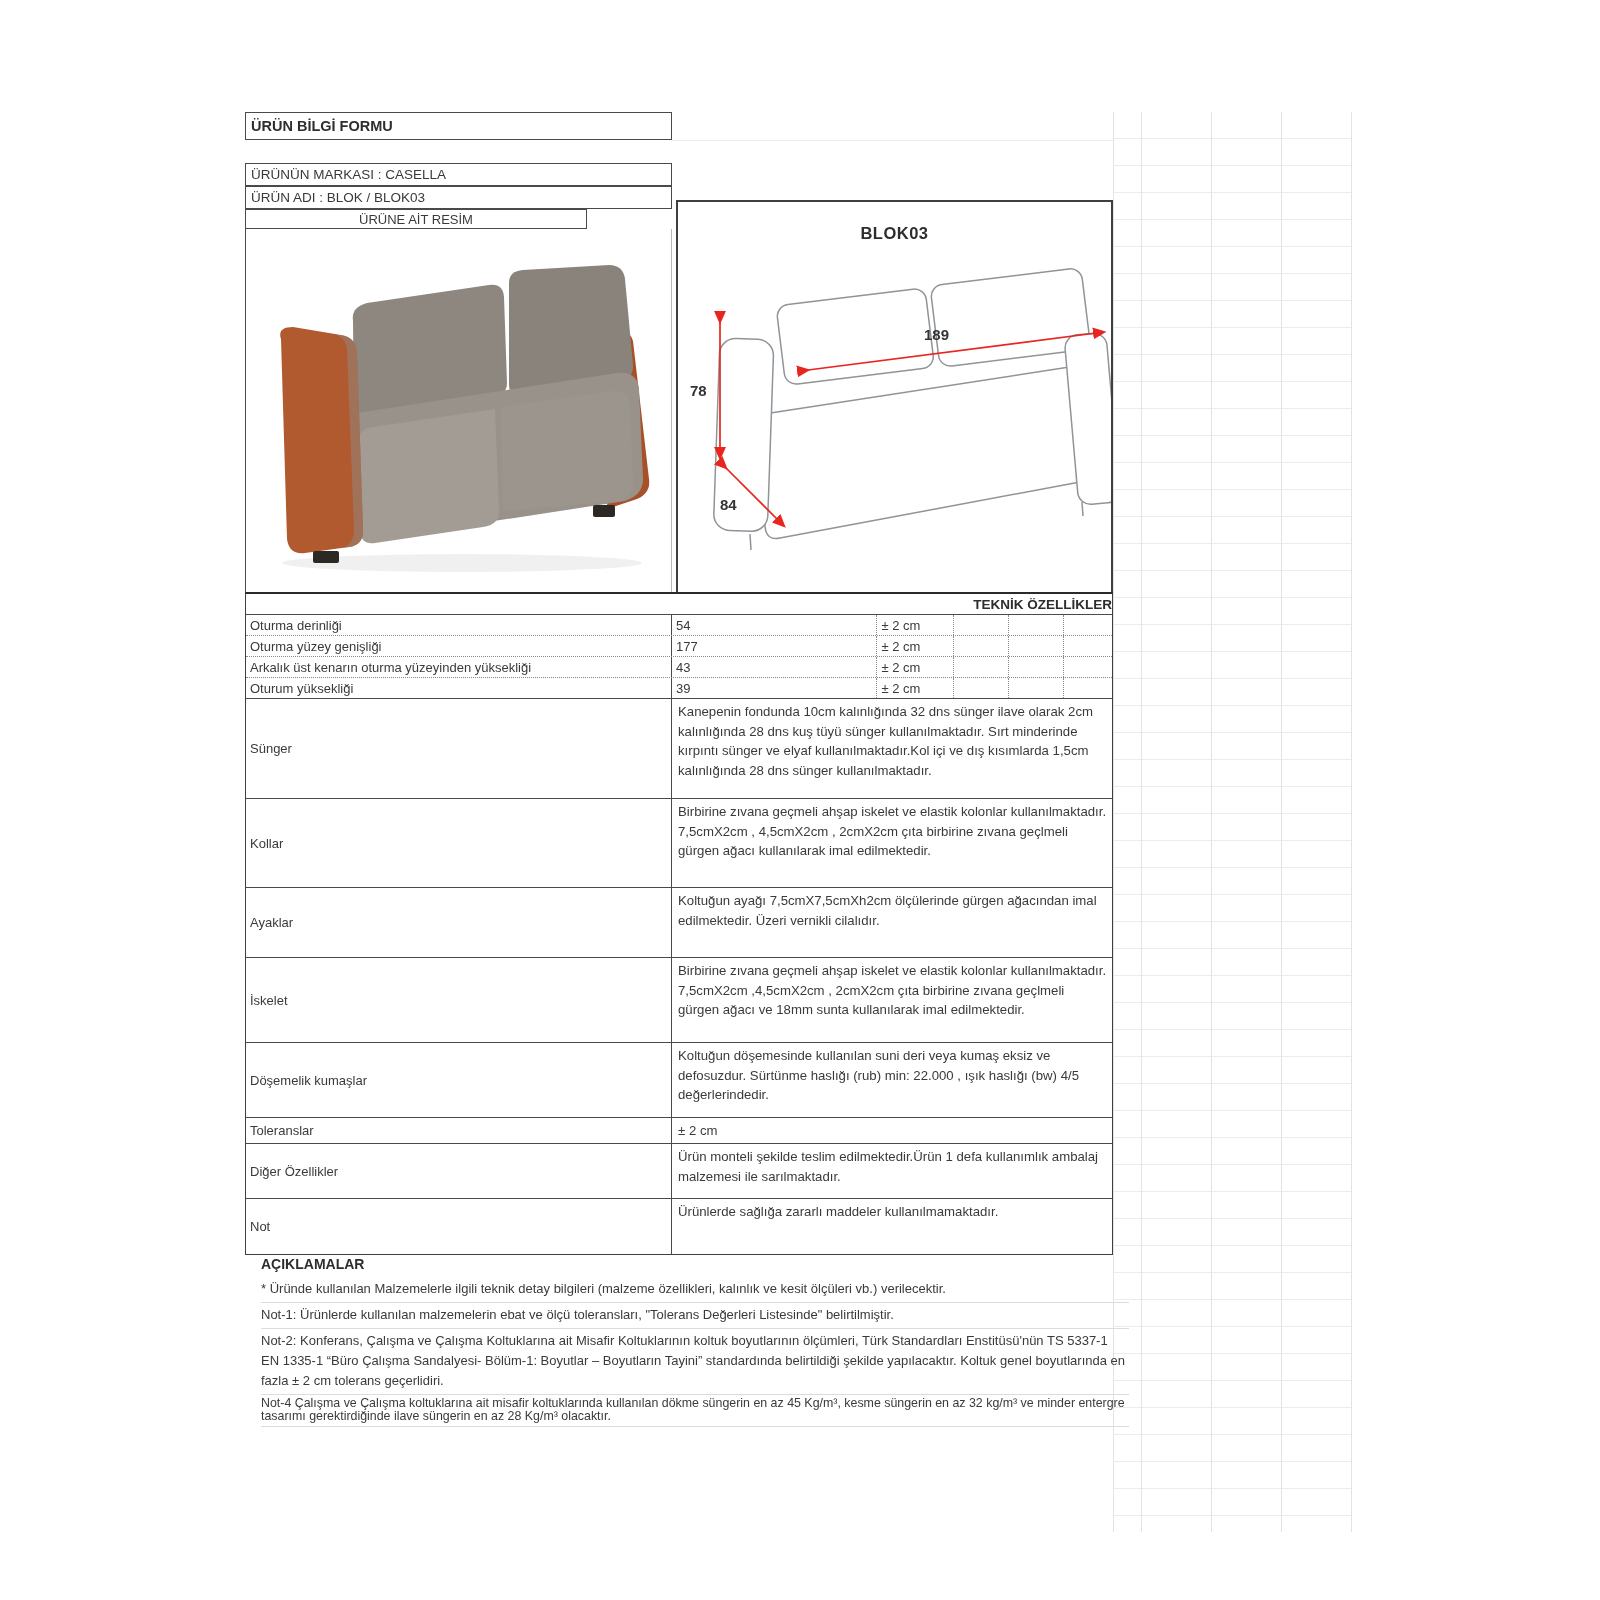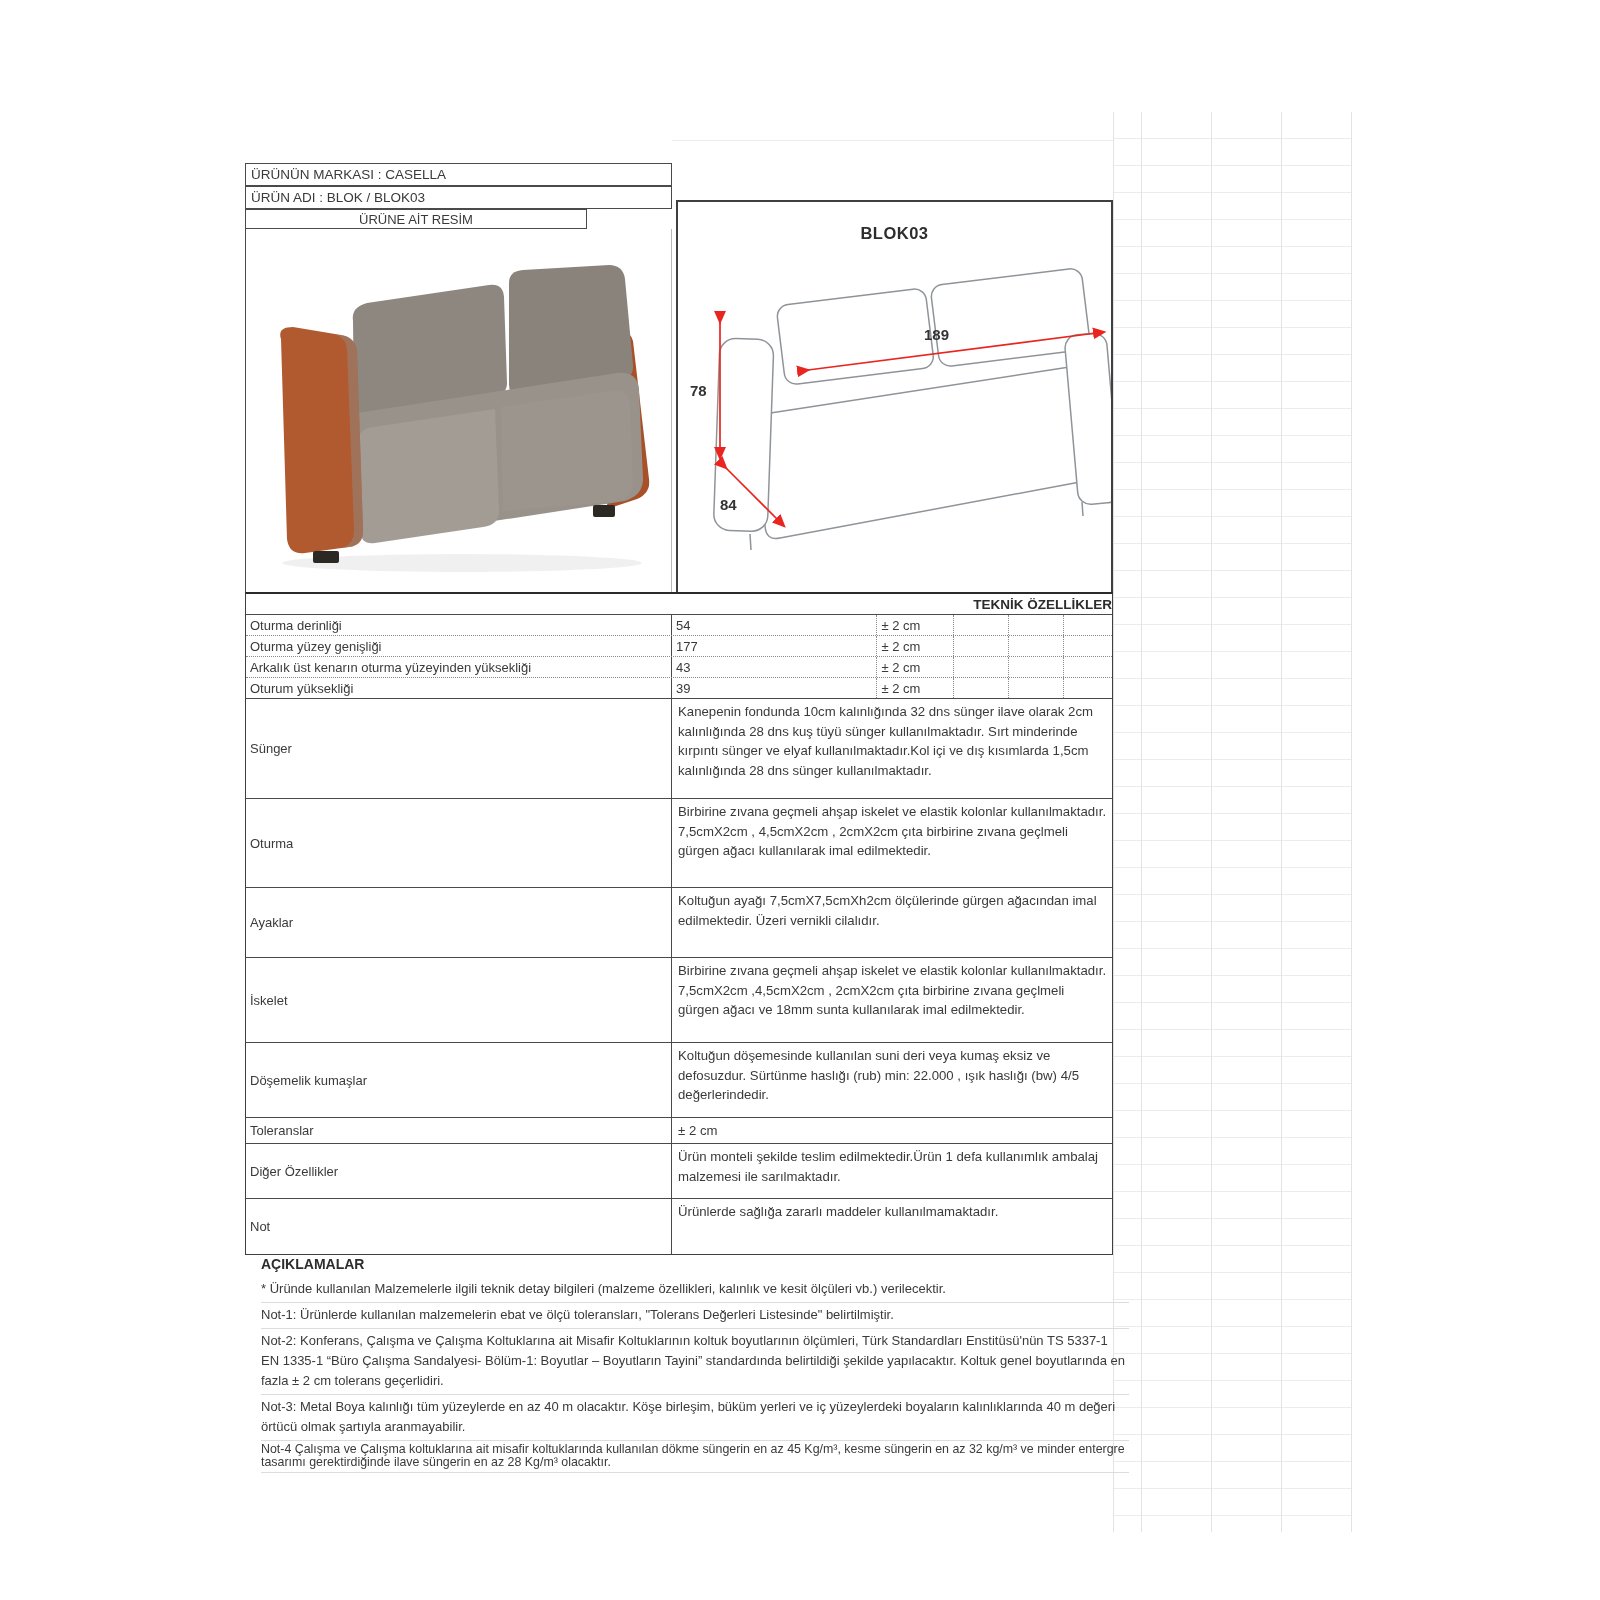--- a/index.html
+++ b/index.html
@@ -51,20 +51,23 @@
 <div class="page">
 
   <div class="abs gridrows"></div>
   <div class="abs vline" style="left:1113px"></div>
   <div class="abs vline" style="left:1141px"></div>
   <div class="abs vline" style="left:1211px"></div>
   <div class="abs vline" style="left:1281px"></div>
   <div class="abs vline" style="left:1351px"></div>
   <div class="abs hfaint" style="left:672px;top:140px;width:441px"></div>
 
+  <div class="abs cell titlecell" style="left:245px;top:112px;width:427px;height:28px">
+    <span>ÜRÜN BİLGİ FORMU</span>
+  </div>
   <div class="abs cell" style="left:245px;top:163px;width:427px;height:23px">
     <span>ÜRÜNÜN MARKASI : CASELLA</span>
   </div>
   <div class="abs cell" style="left:245px;top:186px;width:427px;height:23px">
     <span>ÜRÜN ADI : BLOK / BLOK03</span>
   </div>
   <div class="abs cell centercell" style="left:245px;top:209px;width:342px;height:20px">
     <span>ÜRÜNE AİT RESİM</span>
   </div>
 
@@ -161,21 +164,21 @@
       <div class="c sm1"></div>
       <div class="c sm2"></div>
       <div class="c sm3"></div>
     </div>
 
     <div class="trow" style="height:100px">
       <div class="c lab">Sünger</div>
       <div class="c txt">Kanepenin fondunda 10cm kalınlığında 32 dns sünger ilave olarak 2cm kalınlığında 28 dns kuş tüyü sünger kullanılmaktadır. Sırt minderinde kırpıntı sünger ve elyaf kullanılmaktadır.Kol içi ve dış kısımlarda 1,5cm kalınlığında 28 dns sünger kullanılmaktadır.</div>
     </div>
     <div class="trow" style="height:89px">
-      <div class="c lab">Oturma</div>
+      <div class="c lab">Kollar</div>
       <div class="c txt">Birbirine zıvana geçmeli ahşap iskelet ve elastik kolonlar kullanılmaktadır. 7,5cmX2cm , 4,5cmX2cm , 2cmX2cm çıta birbirine zıvana geçlmeli gürgen ağacı kullanılarak imal edilmektedir.</div>
     </div>
     <div class="trow" style="height:70px">
       <div class="c lab">Ayaklar</div>
       <div class="c txt">Koltuğun ayağı 7,5cmX7,5cmXh2cm ölçülerinde gürgen ağacından imal edilmektedir. Üzeri vernikli cilalıdır.</div>
     </div>
     <div class="trow" style="height:85px">
       <div class="c lab">İskelet</div>
       <div class="c txt">Birbirine zıvana geçmeli ahşap iskelet ve elastik kolonlar kullanılmaktadır. 7,5cmX2cm ,4,5cmX2cm , 2cmX2cm çıta birbirine zıvana geçlmeli gürgen ağacı ve 18mm sunta kullanılarak imal edilmektedir.</div>
     </div>
@@ -195,17 +198,16 @@
       <div class="c lab">Not</div>
       <div class="c txt">Ürünlerde sağlığa zararlı maddeler kullanılmamaktadır.</div>
     </div>
   </div>
 
   <div class="abs notes" style="left:261px;top:1252px;width:868px">
     <div class="nhead">AÇIKLAMALAR</div>
     <div class="nitem">* Üründe kullanılan Malzemelerle ilgili teknik detay bilgileri (malzeme özellikleri, kalınlık ve kesit ölçüleri vb.)  verilecektir.</div>
     <div class="nitem">Not-1: Ürünlerde kullanılan malzemelerin ebat ve ölçü toleransları, "Tolerans Değerleri Listesinde" belirtilmiştir.</div>
     <div class="nitem">Not-2: Konferans, Çalışma ve Çalışma Koltuklarına ait  Misafir Koltuklarının koltuk boyutlarının ölçümleri, Türk Standardları Enstitüsü'nün TS 5337-1 EN 1335-1 “Büro Çalışma Sandalyesi- Bölüm-1: Boyutlar – Boyutların Tayini” standardında belirtildiği şekilde yapılacaktır. Koltuk genel boyutlarında en fazla ± 2 cm tolerans geçerlidiri.</div>
-    <div class="nitem">Not-3: Metal Boya kalınlığı tüm yüzeylerde en az 40 m  olacaktır. Köşe birleşim, büküm yerleri ve iç yüzeylerdeki boyaların kalınlıklarında 40 m değeri örtücü olmak şartıyla aranmayabilir.</div>
     <div class="nitem small">Not-4 Çalışma ve Çalışma koltuklarına ait misafir koltuklarında kullanılan dökme süngerin en az 45 Kg/m³, kesme süngerin en az 32 kg/m³ ve minder entergre tasarımı gerektirdiğinde ilave süngerin en az 28 Kg/m³ olacaktır.</div>
   </div>
 
 </div>
 
 </body></html>

